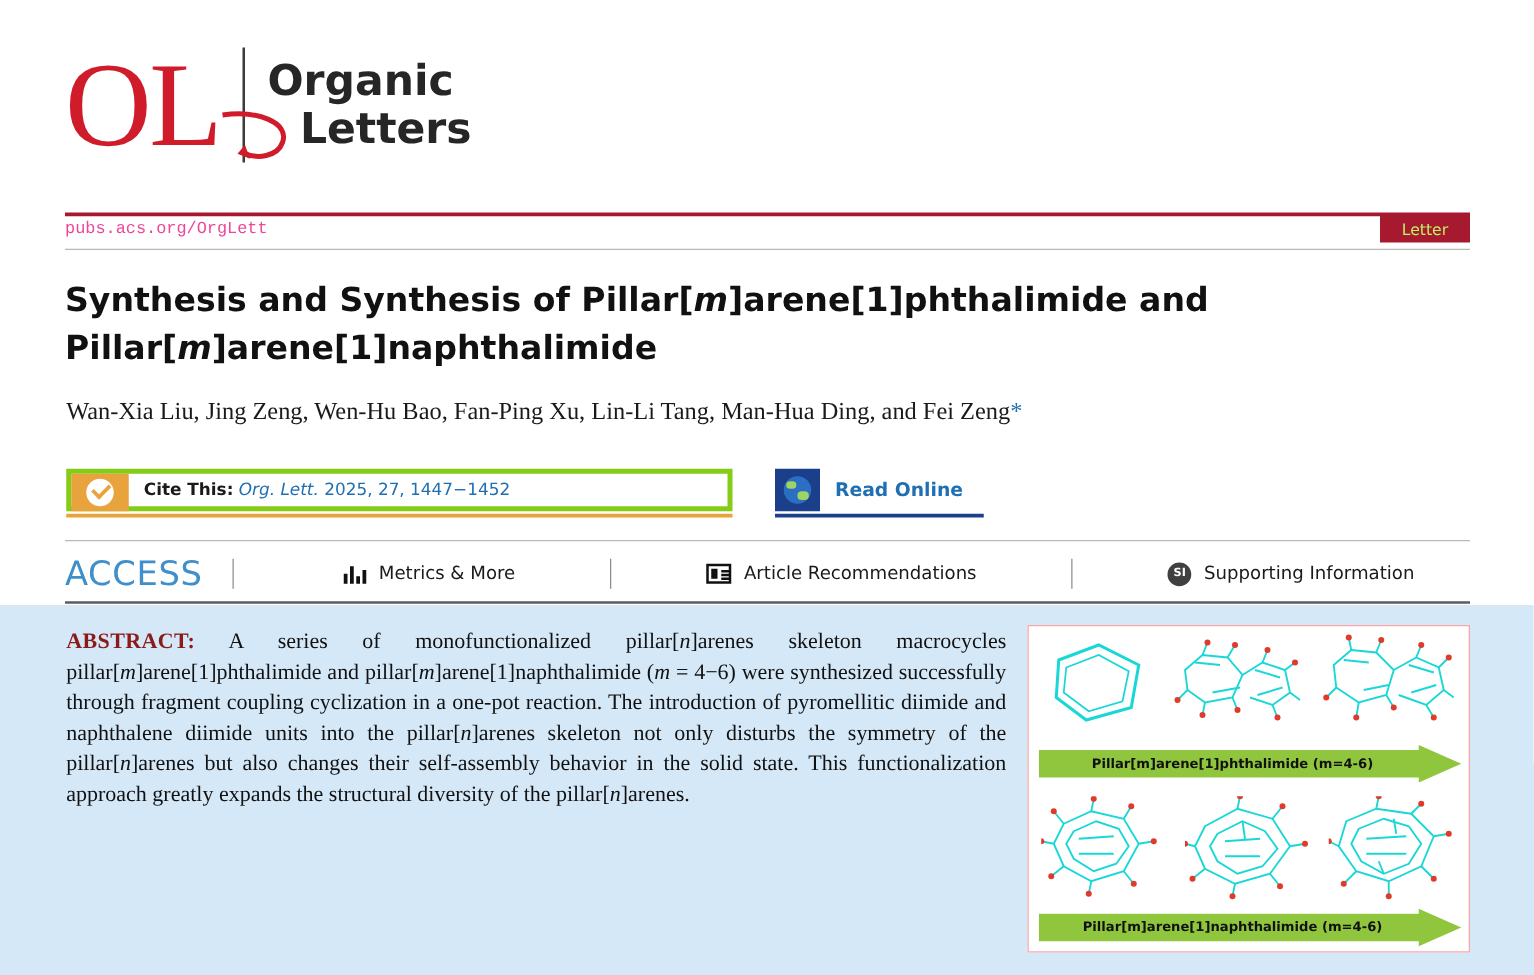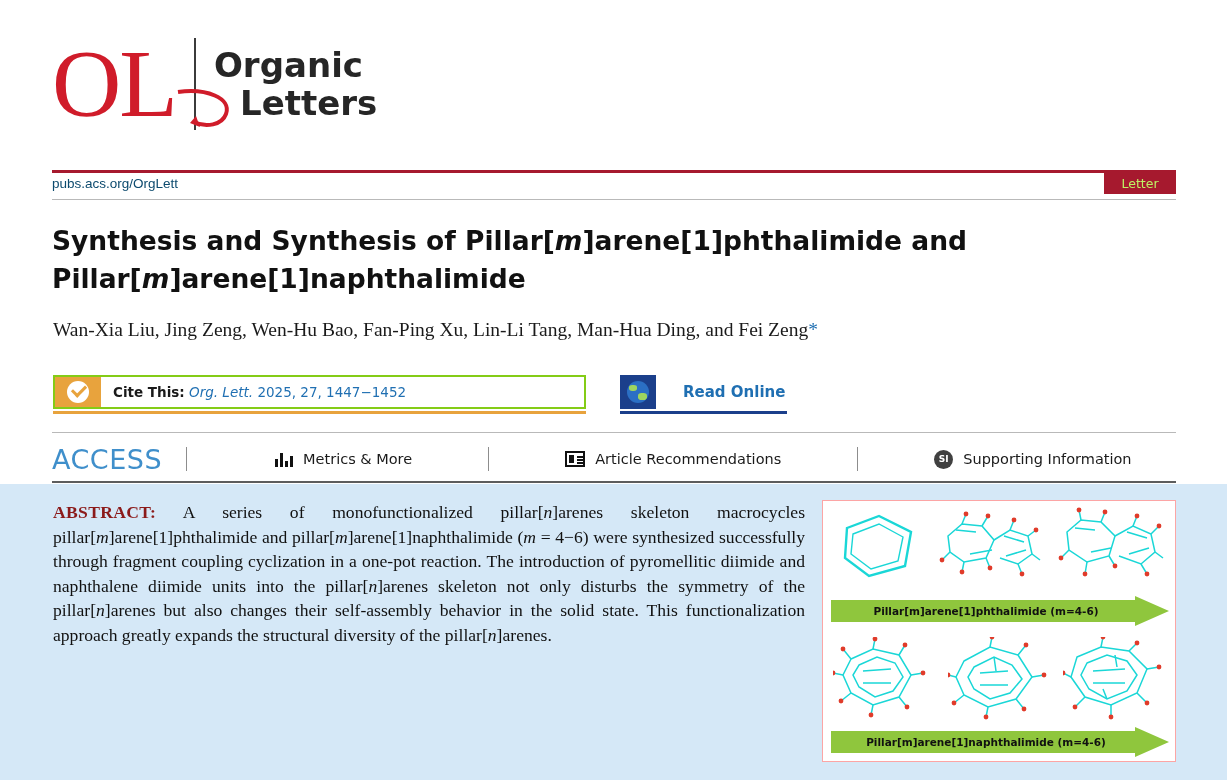--- a/index.html
+++ b/index.html
@@ -71,23 +71,23 @@
     left: 52px;
     top: 170px;
     width: 1124px;
     height: 3px;
     background: #a6192e;
   }
   .journal-url {
     position: absolute;
     left: 52px;
     top: 176px;
-    font-family: Liberation Sans, sans-serif;
+    font-family: Liberation Mono, monospace;
     font-size: 13.5px;
-    color: #0c4a6e;
+    color: #ec4899;
   }
   .letter-tag {
     position: absolute;
     right: 51px;
     top: 172px;
     width: 72px;
     height: 22px;
     background: #a6192e;
     color: #bef264;
     font-family: "DejaVu Sans", sans-serif;
@@ -130,21 +130,21 @@
   }
   .authors .star { color: #1f6fb2; }
 
   
   .cite-bar {
     position: absolute;
     left: 53px;
     top: 375px;
     width: 533px;
     height: 34px;
-    border: 2px solid #84cc16;
+    border: 4px solid #84cc16;
     box-sizing: border-box;
     display: flex;
     align-items: center;
     background: #ffffff;
   }
   .cite-icon-wrap {
     width: 46px;
     height: 30px;
     display: flex;
     align-items: center;
@@ -226,21 +226,21 @@
   }
   .globe::after {
     content: "";
     position: absolute;
     left: 11px; top: 12px;
     width: 9px; height: 7px;
     background: #9ed45f;
     border-radius: 40%;
   }
   .read-label {
-    padding-left: 27px;
+    padding-left: 12px;
     font-family: "DejaVu Sans", sans-serif;
     font-weight: bold;
     font-size: 15px;
     color: #1f6fb2;
   }
   .read-underline {
     position: absolute;
     left: 620px;
     top: 411px;
     width: 167px;

